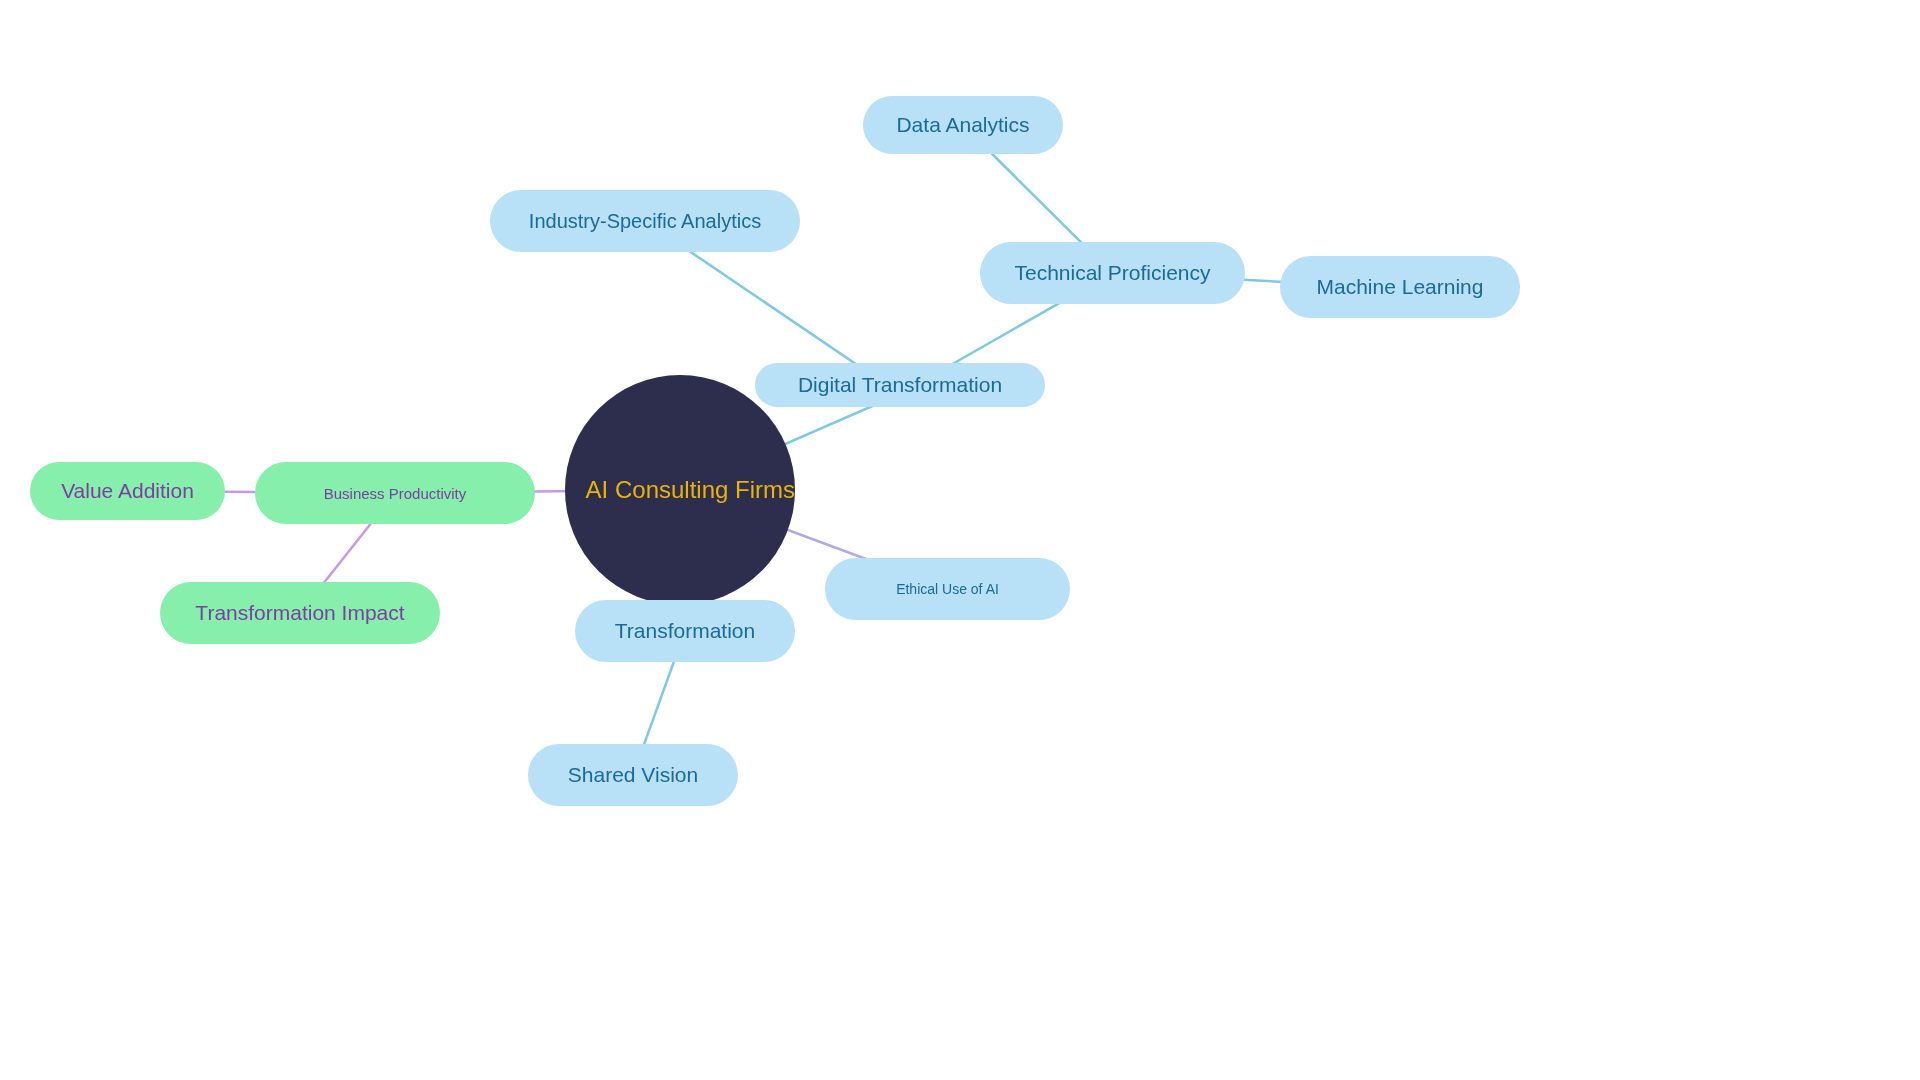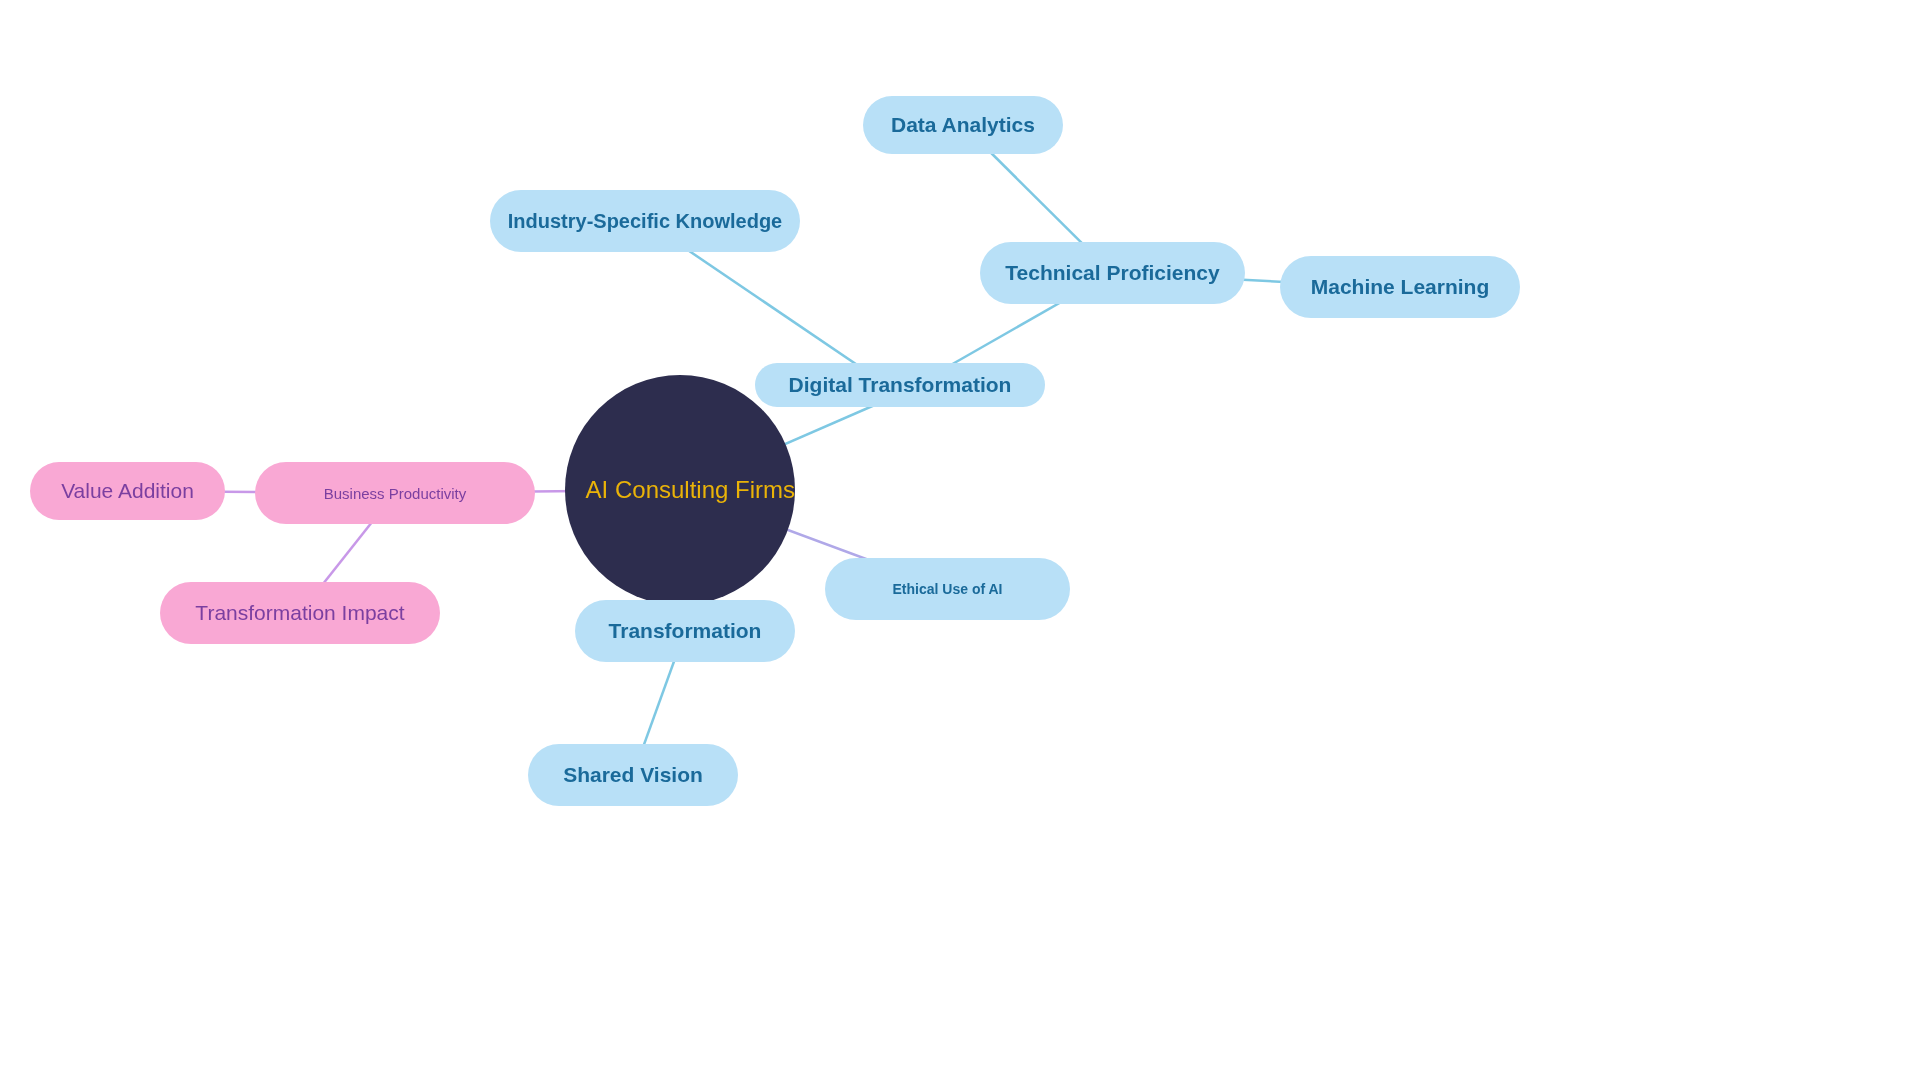--- a/index.html
+++ b/index.html
@@ -38,24 +38,23 @@
       font-size: 24px;
       font-weight: 500;
       color: #eab308;
       background: #2d2d4e;
       pointer-events: none;
     }
     .node-blue {
       background: #b8e0f7;
       color: #1a6a9a;
       border: none;
-      font-weight: bold;
     }
     .node-purple {
-      background: #f9a8d4;
+      background: #86efac;
       color: #7b3fa0;
       border: none;
     }
   </style>
 </head>
 <body>
 
 <svg id="mind-map">
     <line x1="680" y1="490" x2="900" y2="394" stroke="#7ec8e3" stroke-width="2.5"></line>
     <line x1="900" y1="394" x2="645" y2="221" stroke="#7ec8e3" stroke-width="2.5"></line>
@@ -72,21 +71,21 @@
 
 <div class="node-center" style="left: 565px; top: 375px; width: 230px; height: 230px;">
   <span>AI Consulting Firms</span>
 </div>
 
 <div class="node-label node-blue" style="left: 755px; top: 363px; width: 290px; height: 44px; font-size:21px;">
   <span>Digital Transformation</span>
 </div>
 
 <div class="node-label node-blue" style="left: 490px; top: 190px; width: 310px; height: 62px; font-size:20px;">
-  <span>Industry-Specific Knowledge</span>
+  <span>Industry-Specific Analytics</span>
 </div>
 
 <div class="node-label node-blue" style="left: 980px; top: 242px; width: 265px; height: 62px; font-size:21px;">
   <span>Technical Proficiency</span>
 </div>
 
 <div class="node-label node-blue" style="left: 863px; top: 96px; width: 200px; height: 58px; font-size:21px;">
   <span>Data Analytics</span>
 </div>
 

